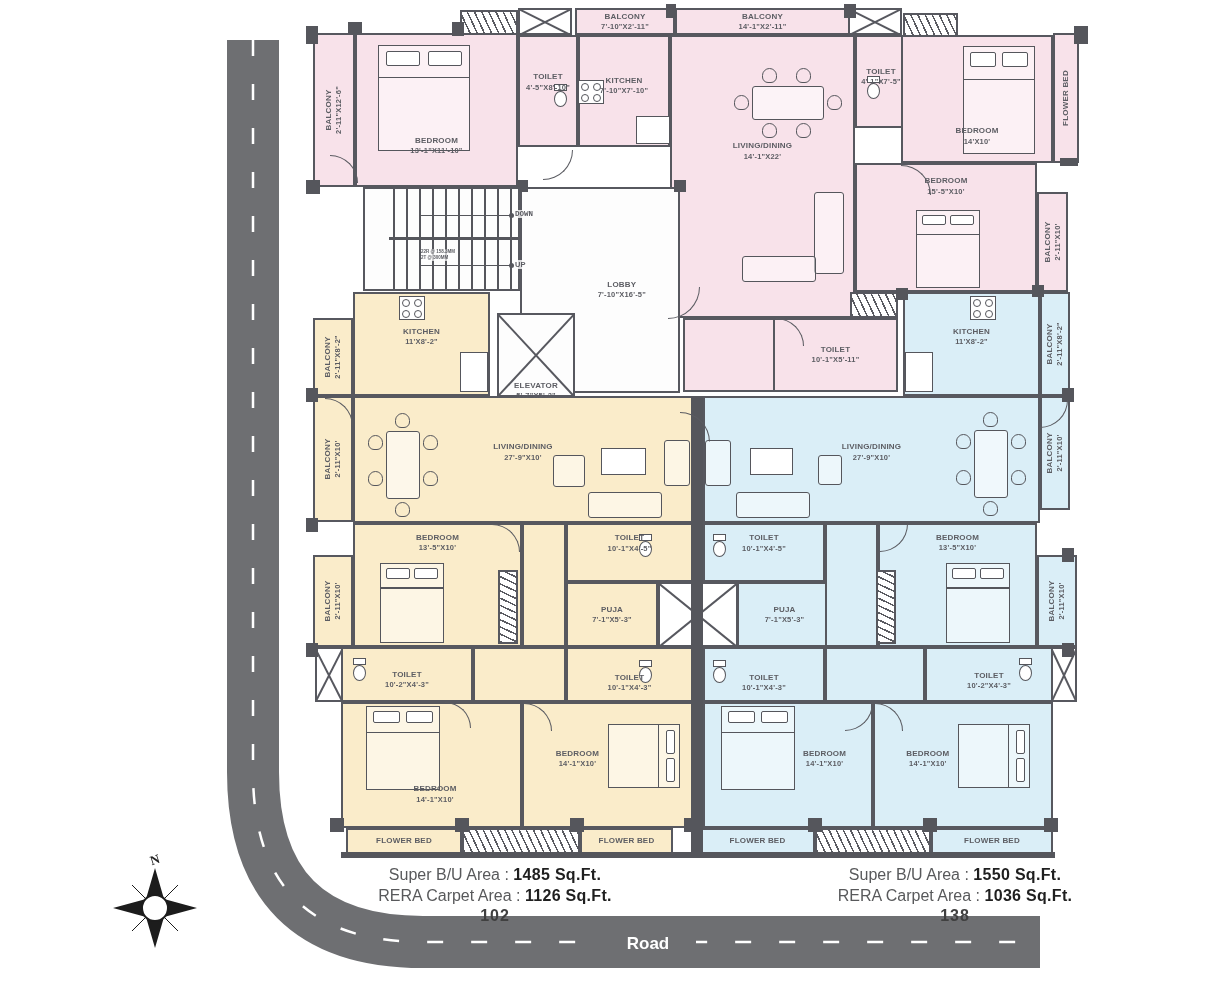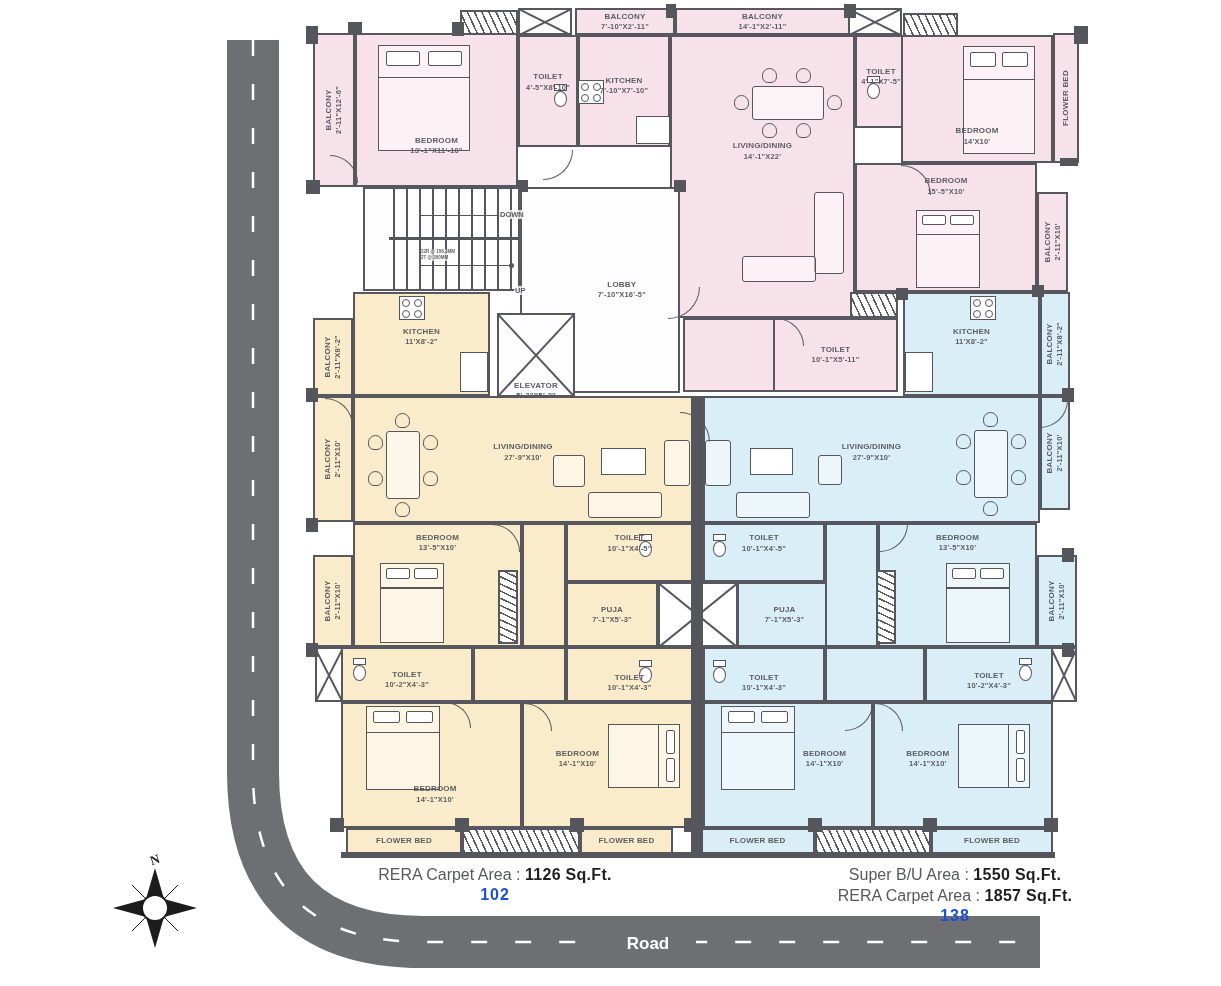--- a/index.html
+++ b/index.html
@@ -46,21 +46,21 @@
          background:repeating-linear-gradient(90deg,#55565c 0 2px,transparent 2px 13px);}
   .smid{position:absolute;left:24px;right:0;top:48%;height:3px;background:#55565c;}
   .sarrow{position:absolute;height:1.4px;background:#55565c;}
   .sarrow:after{content:'';position:absolute;right:-3px;top:-2px;width:5px;height:5px;border-radius:50%;background:#55565c;}
   .slab{position:absolute;font-size:7.5px;font-weight:700;color:#5c5d63;background:rgba(253,253,253,.8);padding:0 1px;}
   .snote{position:absolute;left:56px;top:60px;font-size:4.5px;line-height:1.3;color:#5c5d63;font-weight:600;background:rgba(253,253,253,.7);}
   
   .area-block{position:absolute;z-index:3;width:330px;text-align:center;color:#58595b;font-size:16px;}
   .area-block .area-line{line-height:21px;}
   .area-block b{color:#1f1f1f;font-weight:bold;letter-spacing:.3px;}
-  .unit-number{margin-top:1px;font-weight:bold;font-size:16px;color:#1d4ed8;letter-spacing:1px;}
+  .unit-number{margin-top:1px;font-weight:bold;font-size:16px;color:#404040;letter-spacing:1px;}
   .ab-102{left:330px;top:864px;}
   .ab-101{left:790px;top:864px;}
   #compass{position:absolute;left:108px;top:846px;z-index:3;}
 </style>
 </head>
 <body>
 
 <div class="canvas">
 
   <svg id="roadsvg" width="1221" height="986">
@@ -78,22 +78,22 @@
     <circle cx="47" cy="62" r="13" fill="#fff" stroke="#1c1c1c" stroke-width="2"></circle>
   </svg>
 
   <div id="plan">
 
     <div class="stairs">
       <div class="steps"></div>
       <div class="smid"></div>
       <div class="sarrow" style="left:56px;top:26px;width:90px;"></div>
       <div class="sarrow" style="left:56px;top:76px;width:90px;"></div>
-      <div class="slab" style="left:134px;top:21px;">DOWN</div>
-      <div class="slab" style="left:149px;top:71px;margin-top:26px;">UP</div>
+      <div class="slab" style="left:149px;top:21px;font-family:Liberation Mono, monospace;">DOWN</div>
+      <div class="slab" style="left:149px;top:71px;">UP</div>
       <div class="snote">
         <div>22R @ 158.3MM</div>
         <div>2T @ 300MM</div>
       </div>
     </div>
   <div class="room c-pink" style="left: 313px; top: 33px; width: 42px; height: 154px;">
         <div class="rlabel v" style="left: 50%; top: 50%;">
           <div>BALCONY</div>
           <div class="dims">2'-11"X12'-6"</div>
         </div>
@@ -551,22 +551,23 @@
         <div class="tank"></div>
         <div class="bowl"></div>
       </div>
       <div class="wc" style="left: 1018px; top: 658px;">
         <div class="tank"></div>
         <div class="bowl"></div>
       </div>
     </div>
 
   <div class="area-block ab-102">
+    <div class="area-line"><span>Super B/U Area :</span> <b>1485 Sq.Ft.</b></div>
     <div class="area-line"><span>RERA Carpet Area :</span> <b>1126 Sq.Ft.</b></div>
     <div class="unit-number">102</div>
   </div>
   <div class="area-block ab-101">
     <div class="area-line"><span>Super B/U Area :</span> <b>1550 Sq.Ft.</b></div>
-    <div class="area-line"><span>RERA Carpet Area :</span> <b>1857 Sq.Ft.</b></div>
+    <div class="area-line"><span>RERA Carpet Area :</span> <b>1036 Sq.Ft.</b></div>
     <div class="unit-number">138</div>
   </div>
 
 </div>
 
 </body></html>

